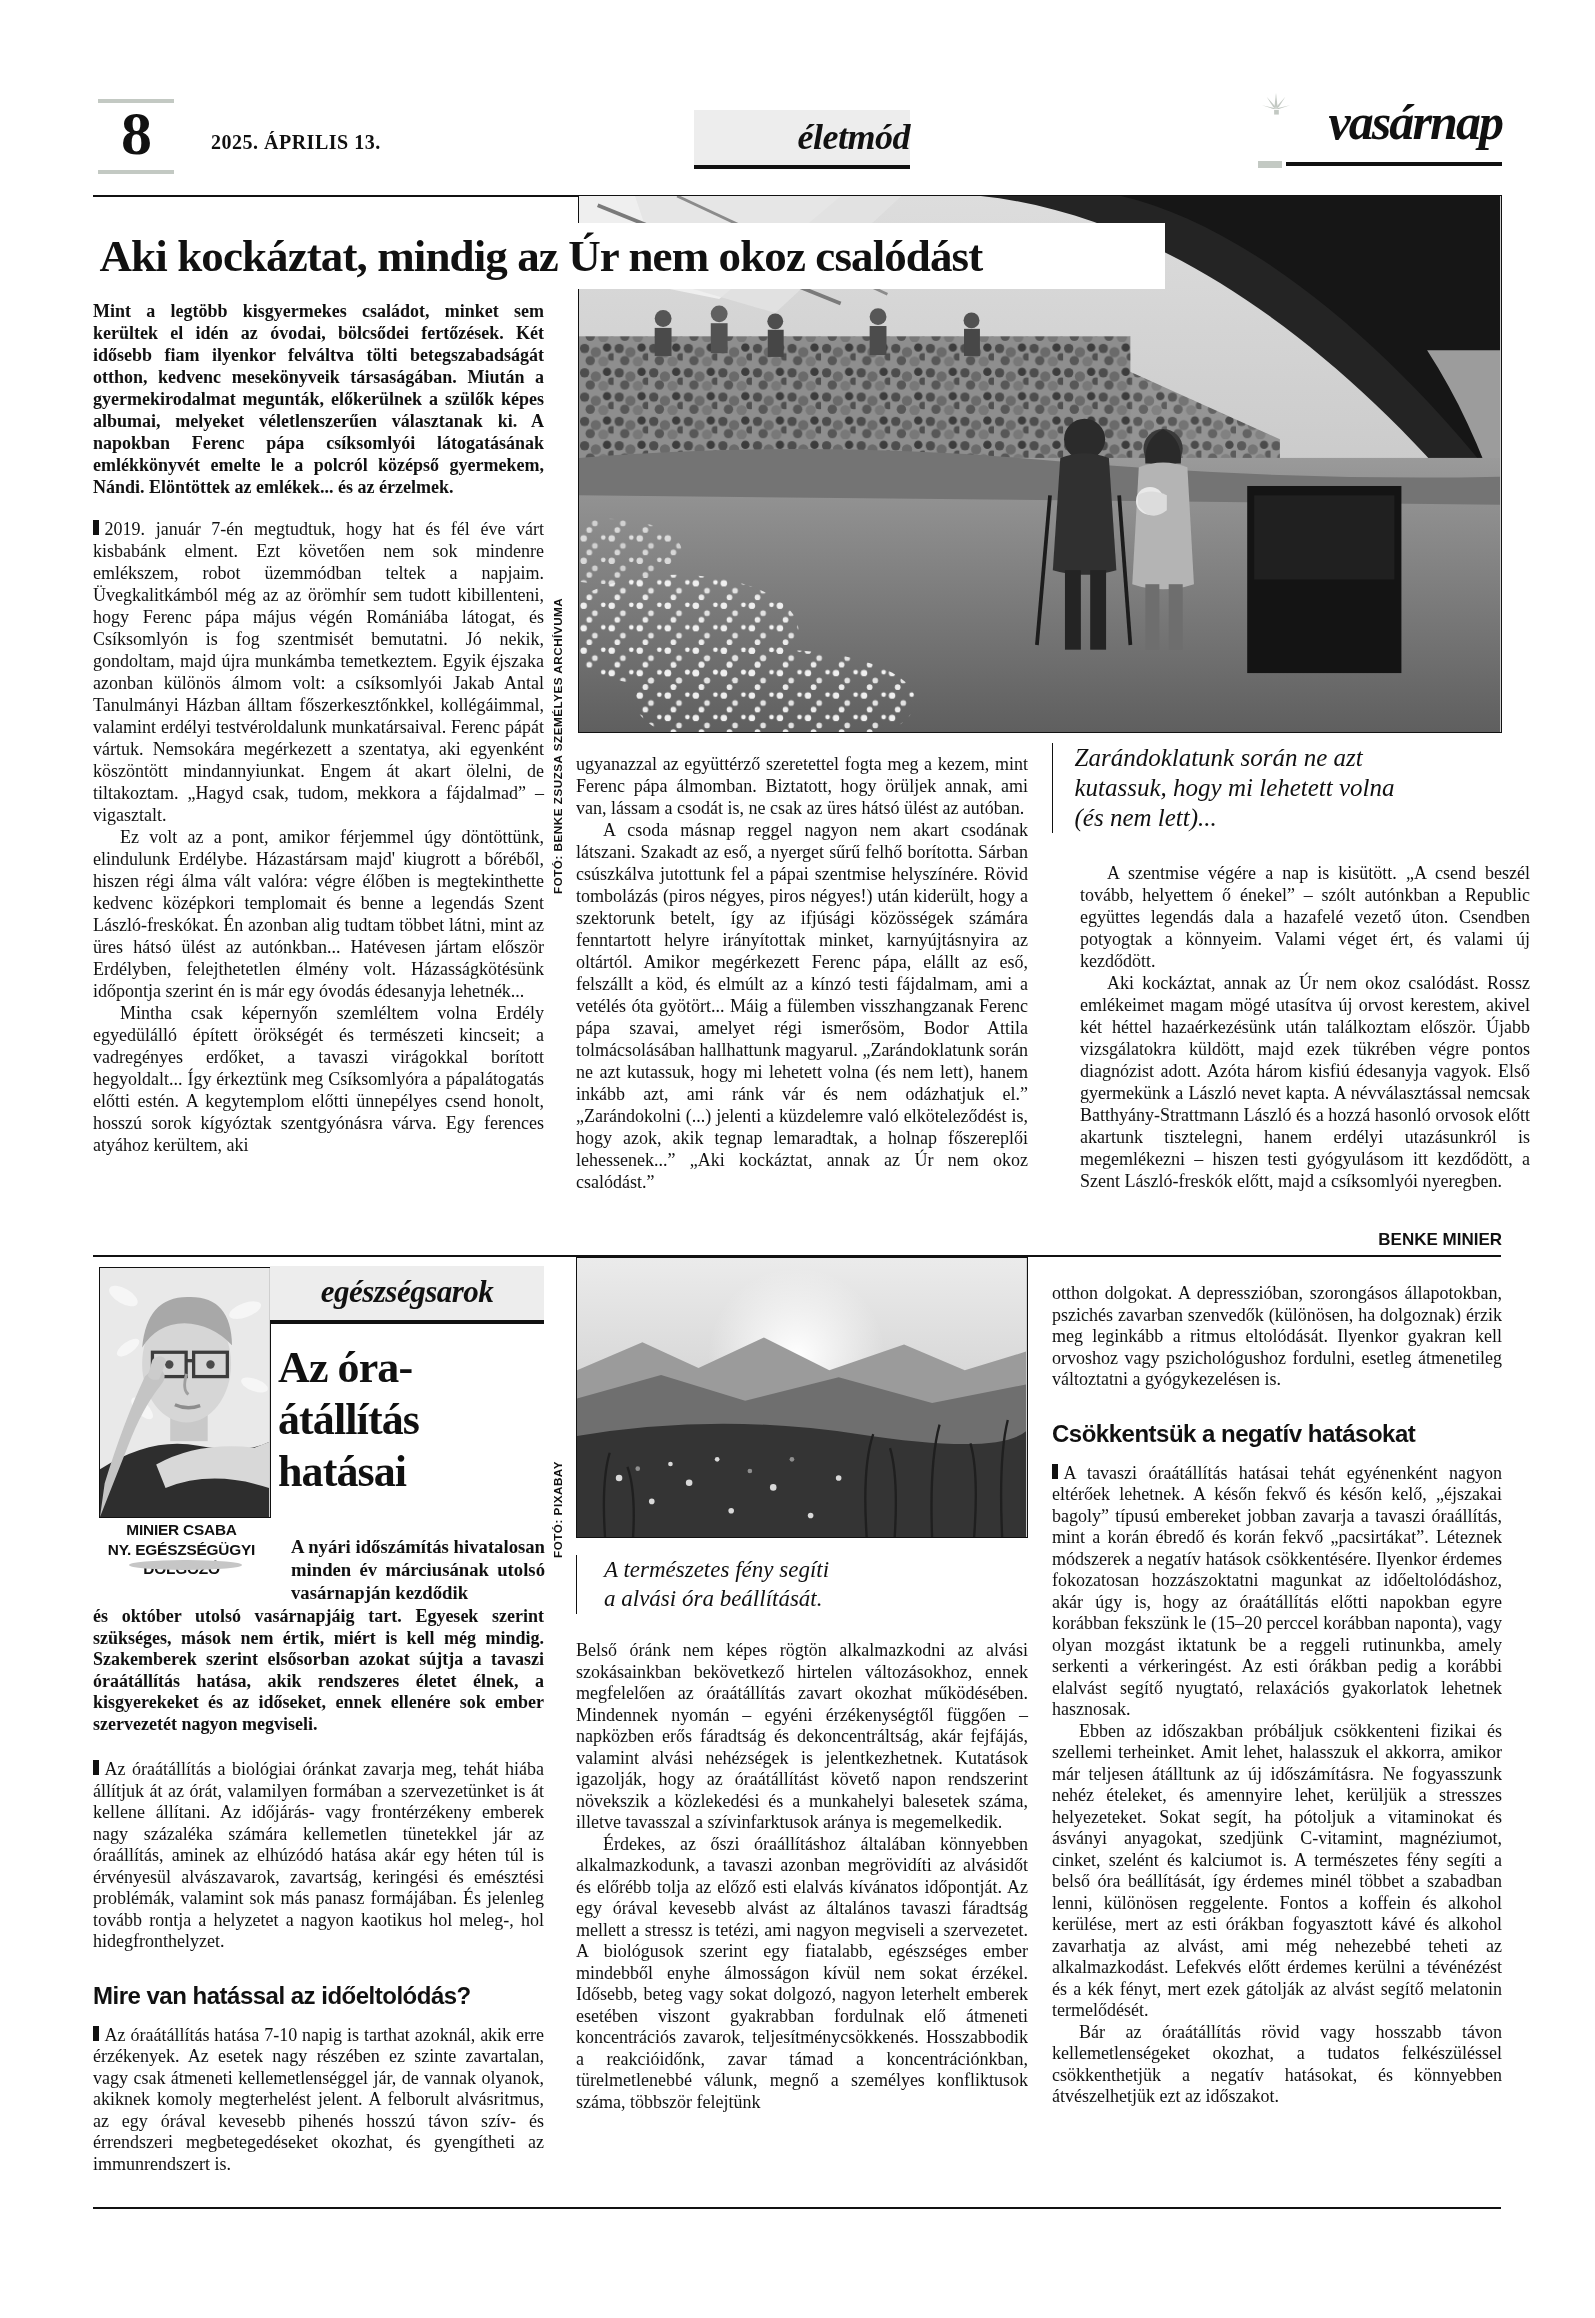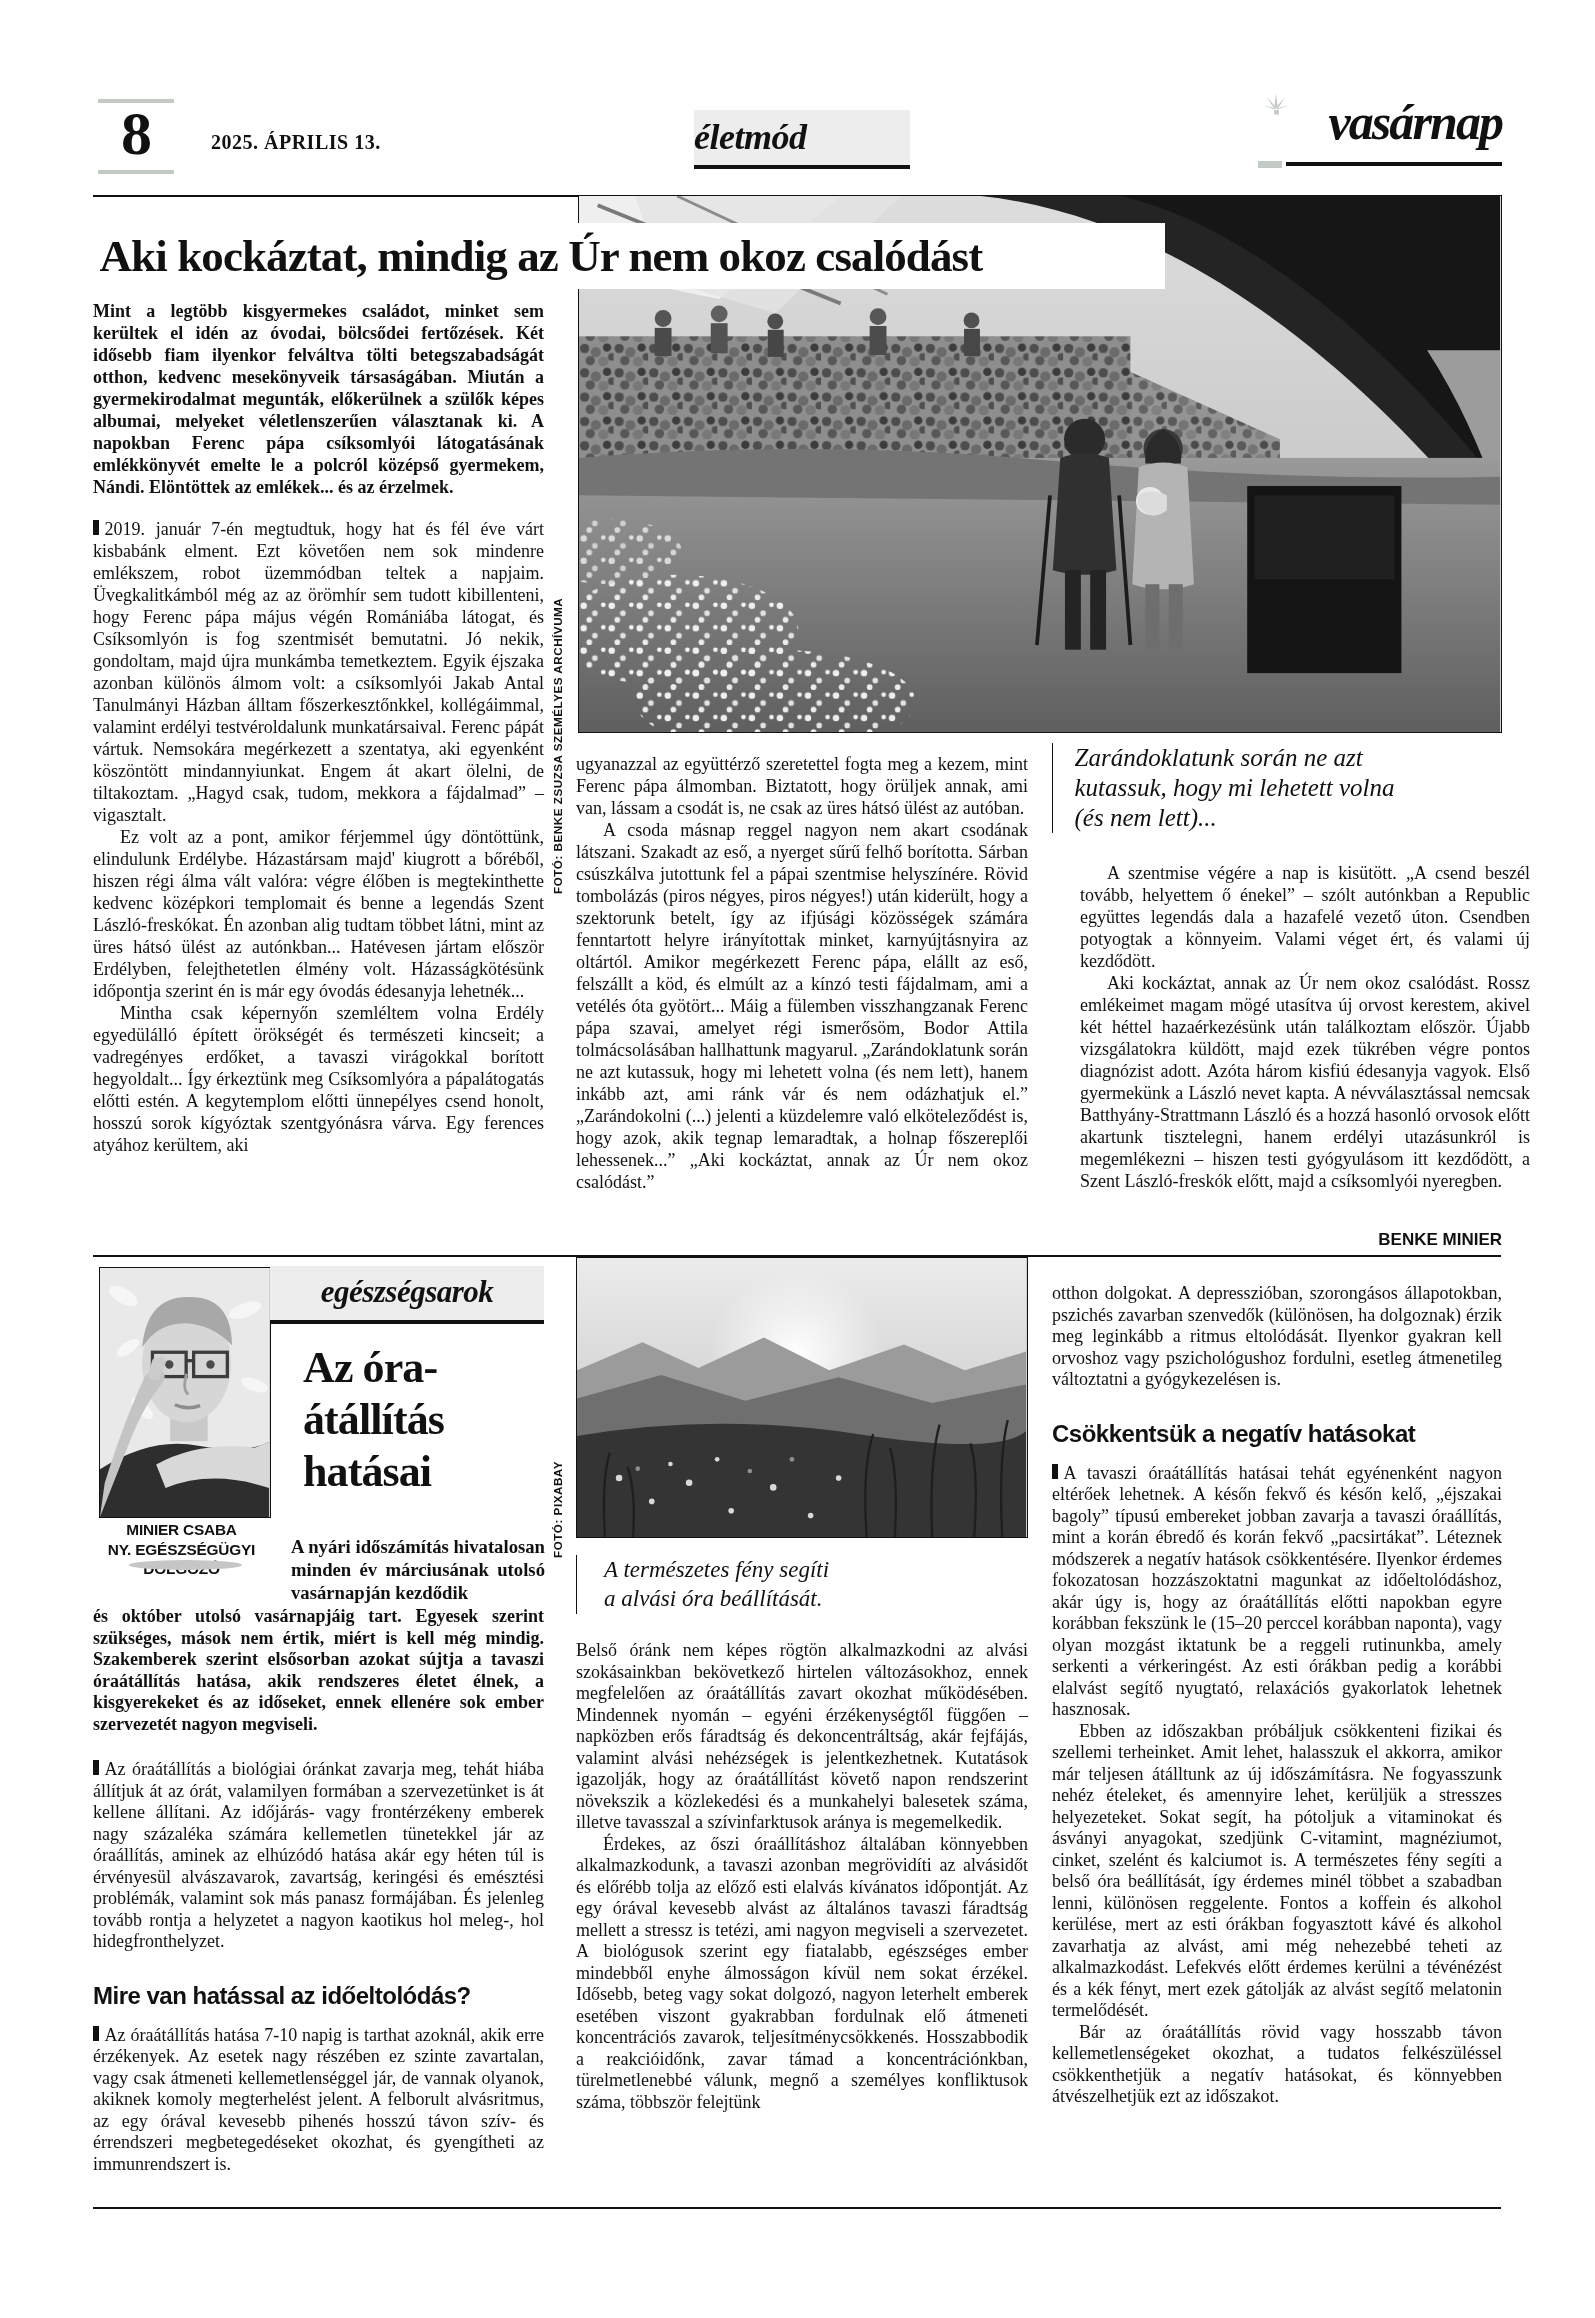--- a/index.html
+++ b/index.html
@@ -8,21 +8,21 @@
     position:relative; width:1595px; height:2319px; background:#ffffff;
     font-family:"Liberation Serif","DejaVu Serif",serif; color:#111;
     overflow:hidden;
   }
   
   .hdr-bar { position:absolute; left:98px; width:76px; height:3.7px; background:#c3c9c3; }
   .hdr-bar.top { top:99px; } .hdr-bar.bottom { top:170px; }
   .pageno { position:absolute; left:121px; top:102px; font-size:62px; font-weight:bold; line-height:1; }
   .issue-date { position:absolute; left:211px; top:131px; font-size:20px; font-weight:bold; letter-spacing:0.5px; }
   .section-box { position:absolute; left:694px; top:110px; width:216px; height:59px;
-    background:#ededed; border-bottom:4.2px solid #111; text-align:left; }
+    background:#ededed; border-bottom:4.2px solid #111; text-align:right; }
   .section-box span { font-style:italic; font-weight:bold; font-size:36px; line-height:55px; letter-spacing:-0.5px; }
   .masthead-wrap { position:absolute; left:1234px; top:89px; width:269px; height:84px; }
   .masthead-text { position:absolute; right:0.9px; top:8.4px; font-size:50px; font-weight:bold; font-style:italic;
     letter-spacing:-1.9px; line-height:1; white-space:nowrap; }
   .masthead-underline { position:absolute; right:0.9px; top:73px; width:216px; height:4.2px; background:#111; }
   .masthead-underline-gray { position:absolute; right:221px; top:72px; width:24px; height:6.5px; background:#c3c9c3; }
   .masthead-star { position:absolute; left:27px; top:3.7px; }
   .rule { position:absolute; background:#111; }
   .header-rule { left:93px; top:195px; width:1408px; height:1.9px; }
   .section-divider { left:93px; top:1255px; width:1408px; height:1.9px; }
@@ -57,21 +57,21 @@
   .pullquote { position:absolute; left:1052px; top:743px; width:450px;
     border-left:1.9px solid #111; padding-left:21.5px; font-style:italic; font-size:25px; line-height:30px; }
   .pullquote span { display:block; }
   .byline { position:absolute; left:1052px; top:1230px; width:450px; text-align:right;
     font-family:"Liberation Sans","DejaVu Sans",sans-serif; font-weight:bold; font-size:17px; }
 
   
   .health-label-box { position:absolute; left:270px; top:1266px; width:274px; height:58px;
     background:#ededed; border-bottom:4.2px solid #111; text-align:center; }
   .health-label-box span { font-style:italic; font-weight:bold; font-size:31px; line-height:52px; letter-spacing:-0.5px; }
-  .health-title { position:absolute; left:303px; top:1342px; width:262px; }
+  .health-title { position:absolute; left:278px; top:1342px; width:262px; }
   .health-title span { display:block; font-size:44px; line-height:52px; font-weight:bold; letter-spacing:-0.9px; }
   .author-block { position:absolute; left:93px; top:1520px; width:177px; text-align:center;
     font-family:"Liberation Sans","DejaVu Sans",sans-serif; font-weight:bold; font-size:15.4px; line-height:19.6px; letter-spacing:-0.2px; }
   .author-shadow { position:absolute; left:129px; top:1560px; width:113px; height:10.3px; background:#c6c6c6; border-radius:50%; }
   .intro-narrow { position:absolute; left:291px; top:1535px; width:254px; text-align:justify;
     font-weight:bold; font-size:18.7px; line-height:23px; hyphens:auto; }
   #col-left-bottom { left:93px; top:1606px; width:451px; }
   .intro-wide { font-weight:bold; font-size:18.7px; line-height:22.4px; margin-bottom:24px; }
   .subhead { font-family:"Liberation Sans","DejaVu Sans",sans-serif; font-weight:bold; font-size:24px;
     letter-spacing:-0.5px; text-align:left; margin:30px 0 16px 0; line-height:1.1; }

